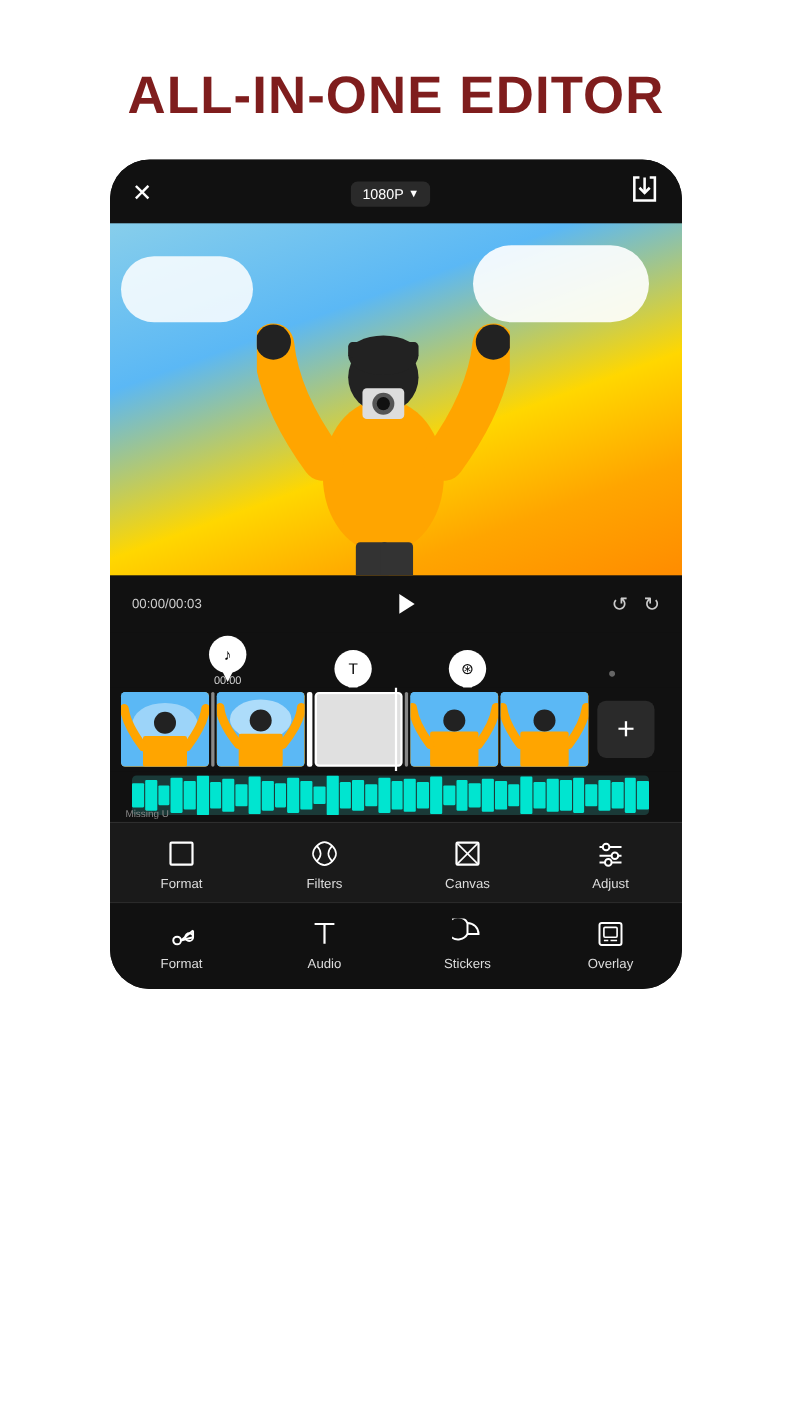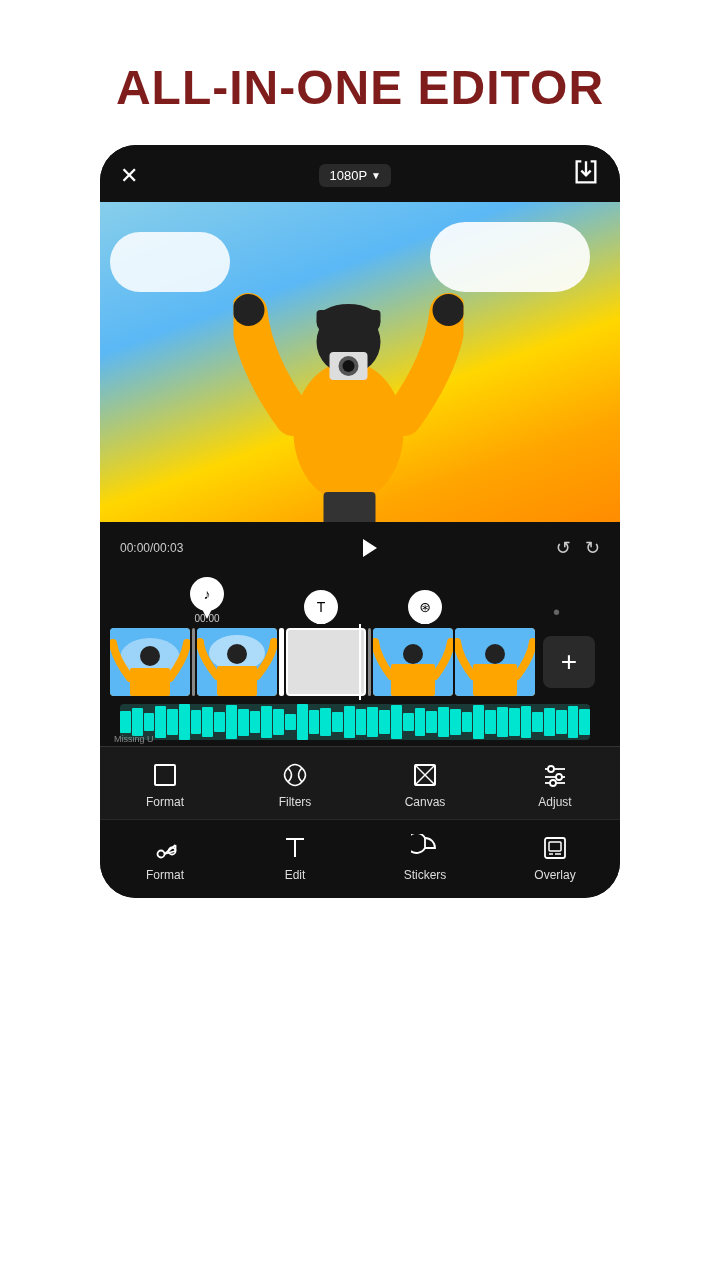--- a/index.html
+++ b/index.html
@@ -580,21 +580,21 @@
         <line x1="24.5" y1="11" x2="24.5" y2="17" stroke="#fff" stroke-width="1.8"></line>
       </svg>
       <span class="tool-label">Format</span>
     </div>
 
     <div class="tool-item">
       <svg class="svg-icon" viewBox="0 0 28 28" fill="none" stroke="#ffffff" stroke-width="2">
         <line x1="14" y1="5" x2="14" y2="23" stroke="#fff" stroke-width="2"></line>
         <line x1="5" y1="5" x2="23" y2="5" stroke="#fff" stroke-width="2"></line>
       </svg>
-      <span class="tool-label">Edit</span>
+      <span class="tool-label">Audio</span>
     </div>
 
     <div class="tool-item">
       <svg class="svg-icon" viewBox="0 0 28 28" fill="none" stroke="#ffffff" stroke-width="1.8">
         <path d="M14 4 A10 10 0 0 1 24 14 L14 14 Z" stroke="#fff" stroke-width="1.8" fill="none"></path>
         <path d="M14 14 A10 10 0 1 1 14 4" stroke="#fff" stroke-width="1.8" fill="none"></path>
       </svg>
       <span class="tool-label">Stickers</span>
     </div>
 

